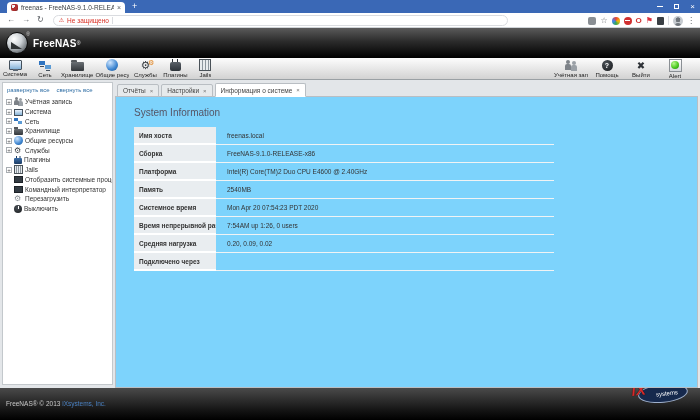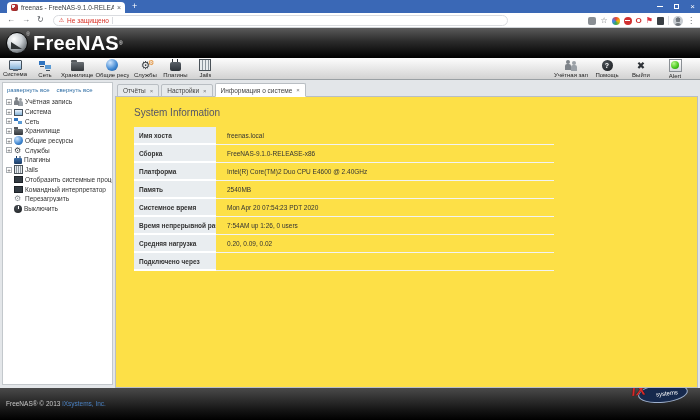--- a/index.html
+++ b/index.html
@@ -54,21 +54,21 @@
   
   .fnheader { position:absolute; top:28px; left:0; right:0; height:30px;
               background:linear-gradient(#5a5a5a 0%, #2b2b2b 45%, #000 100%);
               display:flex; align-items:center; }
   .fnlogo { position:relative; width:22px; height:22px; margin-left:6px; border-radius:50%; flex:none;
             background:radial-gradient(circle at 35% 30%, #ffffff, #cdd2d6 40%, #70767b 75%, #2b2e30);
             border:1px solid #0a0a0a; }
   .fnlogo::after { content:""; position:absolute; left:4px; top:9px; width:0; height:0;
                    border-left:11px solid #2e3234; border-top:7px solid transparent; }
   .fnlogo-reg { position:absolute; right:-3px; top:-2px; color:#ddd; font-size:5px; }
-  .fnbrand { color:#fff; font-size:20px; font-weight:bold; margin-left:5px; letter-spacing:.2px; }
+  .fnbrand { color:#fff; font-size:10px; font-weight:bold; margin-left:5px; letter-spacing:.2px; }
   .fnbrand-reg { color:#fff; font-size:5px; vertical-align:top; }
 
   
   .fntoolbar { position:absolute; top:58px; left:0; right:0; height:22px;
                background:linear-gradient(#fdfdfd,#d2d2d2); border-bottom:1px solid #9aa0a4;
                display:flex; align-items:center; }
   .titem { display:flex; flex-direction:column; align-items:center; justify-content:center;
            margin:0 1px; min-width:28px; height:22px; }
   .titem .lbl { font-size:6px; color:#222; margin-top:1px; white-space:nowrap; max-width:34px; overflow:hidden; }
   .rgroup { margin-left:auto; display:flex; margin-right:8px; }
@@ -141,21 +141,21 @@
               background:radial-gradient(circle at 40% 35%, #4a5056, #17191c); }
   .si-power::after { content:""; position:absolute; left:3.5px; top:1px; width:1px; height:3px; background:#fff; }
 
   
   .ctabs { position:absolute; left:117px; top:83px; height:14px; display:flex; gap:2px; z-index:2; }
   .ctab { display:flex; align-items:center; gap:4px; padding:0 5px; border:1px solid #b9bec3;
           border-radius:2px 2px 0 0; background:#e7eaec; font-size:6.5px; color:#444; height:13px; margin-top:1px; }
   .ctab.active { background:#fff; height:14px; margin-top:0; border-bottom:1px solid #fff; }
   .ctab .x { font-size:6px; color:#777; line-height:1; }
   .panel { position:absolute; left:115px; top:96px; width:583px; height:292px;
-           background:#fde047; border:1px solid #b9bec3; z-index:1; }
+           background:#7dd3fc; border:1px solid #b9bec3; z-index:1; }
   .panel-title { margin:10px 0 0 18px; font-size:10px; color:#556; }
   .info-table { margin:9px 0 0 18px; border-collapse:collapse; width:420px; table-layout:fixed; }
   .info-table td { font-size:6.5px; vertical-align:middle; }
   .td-label { width:82px; background:#e9edf0; color:#333; font-weight:bold;
               padding:4.5px 2px 4.5px 5px; border-bottom:2px solid #fff; white-space:nowrap; overflow:hidden; }
   .td-value { padding:4.5px 2px 4.5px 11px; color:#333; border-bottom:1px solid #f1f3f4; white-space:nowrap; }
 
   
   .fnfooter { position:absolute; left:0; right:0; top:388px; height:32px;
               background:linear-gradient(#4a4a4a, #141414 70%, #000); }

